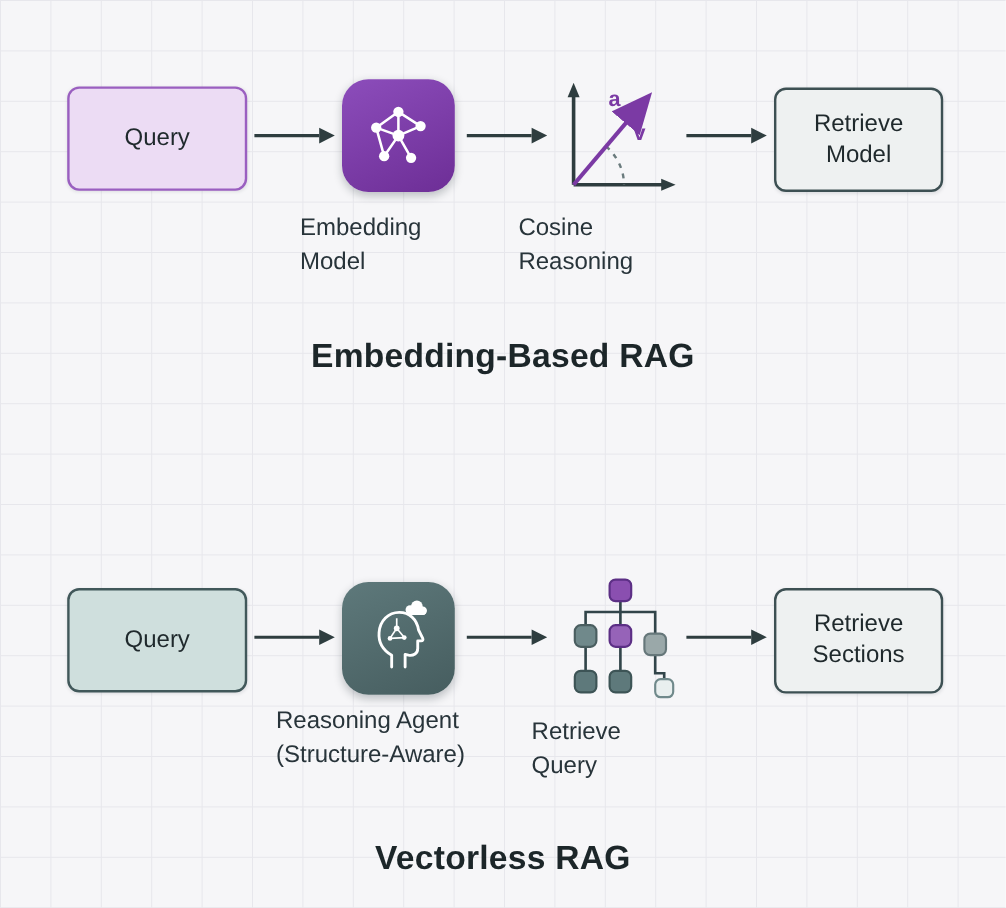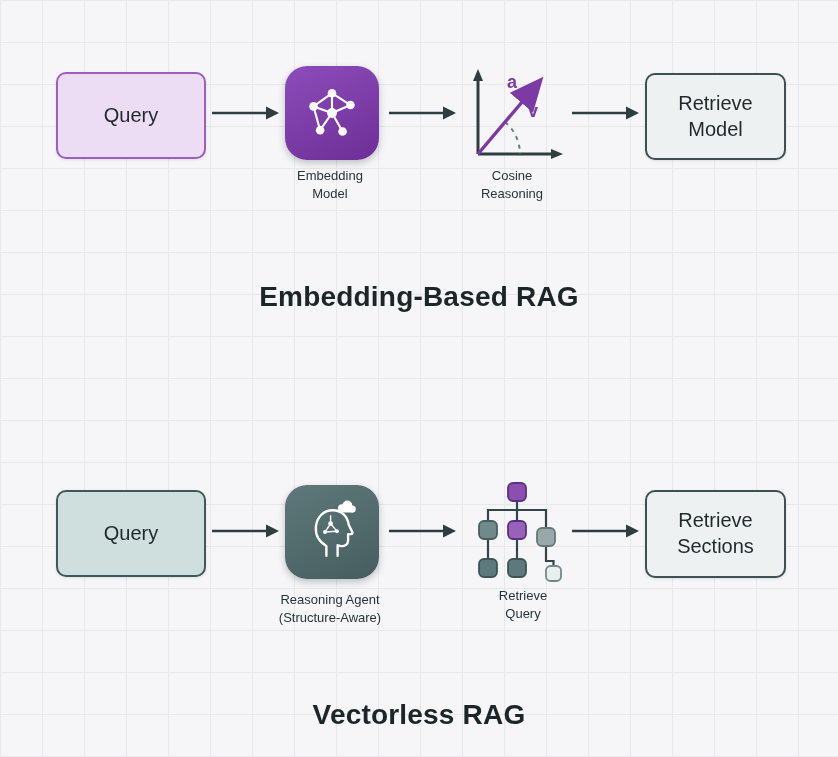--- a/index.html
+++ b/index.html
@@ -21,21 +21,21 @@
   .box-purple{background:#ecdcf4;border:2px solid #9a5fc0;}
   .box-teal{background:#cfdfdd;border:2px solid #41585a;}
   .box-slate{background:#eef1f1;border:2px solid #3d5053;}
   .icon-tile{
     position:absolute;width:94px;height:94px;border-radius:22px;
     box-shadow:0 3px 7px rgba(20,30,40,.25);
     display:flex;align-items:center;justify-content:center;
   }
   .tile-purple{background:linear-gradient(155deg,#8c4dbb,#6d2e96);}
   .tile-teal{background:linear-gradient(155deg,#5e797b,#465d5f);}
-  .caption{position:absolute;text-align:center;font-size:13px;color:#28343a;line-height:1.38;}
+  .caption{position:absolute;font-size:20px;color:#28343a;line-height:1.38;margin-top:10px;}
   .title{
     position:absolute;left:0;width:100%;text-align:center;
     font-size:28px;font-weight:700;color:#1c2629;letter-spacing:.2px;
   }
   .arrow{position:absolute;width:70px;height:20px;}
   .plain-svg{position:absolute;}
 </style>
 </head>
 <body>
 
@@ -147,21 +147,21 @@
 
       <g fill="#ffffff">
         <circle cx="64" cy="16" r="5.5"></circle>
         <circle cx="72" cy="12" r="7"></circle>
         <circle cx="79" cy="17" r="5"></circle>
         <rect x="60" y="14" width="23" height="8" rx="4"></rect>
       </g>
     </svg>
   </div>
 
-  <div class="caption" style="left:230px;top:591px;width:200px">
+  <div class="caption" style="left:230px;top:578px;width:200px">
     <div>Reasoning Agent</div>
     <div>(Structure-Aware)</div>
   </div>
 
   <svg class="arrow" style="left:387px;top:521px" viewBox="0 0 70 20">
     <line x1="2" y1="10" x2="56" y2="10" stroke="#2e3d3f" stroke-width="2.6"></line>
     <polygon points="56,3.5 69,10 56,16.5" fill="#2e3d3f"></polygon>
   </svg>
 
   <svg class="plain-svg" style="left:467px;top:477px" width="110" height="110" viewBox="0 0 110 110">

